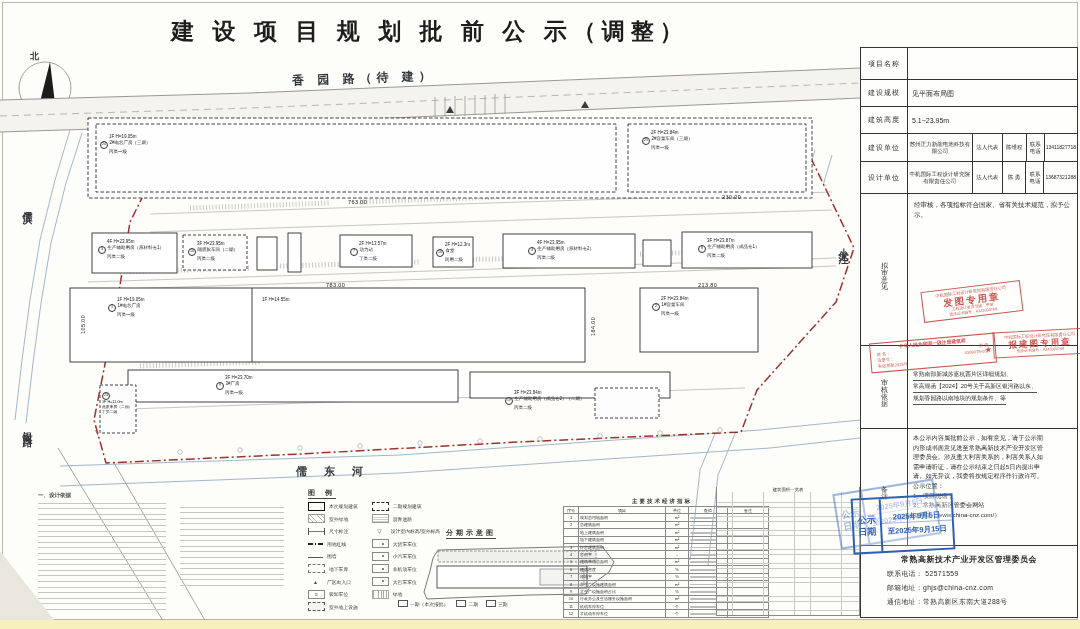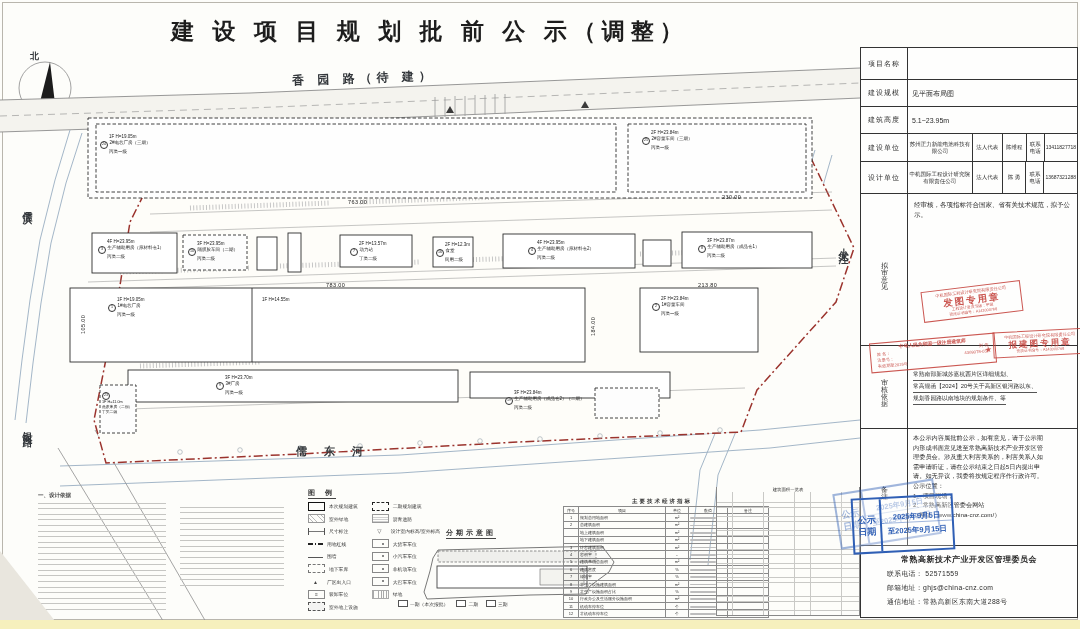--- a/index.html
+++ b/index.html
@@ -254,21 +254,21 @@
     <rect x="437" y="566" width="150" height="22" stroke="#444" stroke-width="0.9" fill="#ffffff"></rect>
     <rect x="540" y="569" width="44" height="16" stroke="#666" stroke-width="0.6" fill="#f3f3ef"></rect>
   </g>
 </svg>
 
 <div class="maplab north" style="left:30px;top:50px">北</div>
 <div class="maplab road-top" style="left:292px;top:70px">香 园 路（待 建）</div>
 <div class="maplab vert" style="left:20px;top:203px">儒浜</div>
 <div class="maplab vert" style="left:836px;top:240px">小尤泾</div>
 <div class="maplab vert" style="left:20px;top:423px">银河路</div>
-<div class="maplab river-bottom" style="left:296px;top:444px">儒 东 河</div>
+<div class="maplab river-bottom" style="left:296px;top:464px">儒 东 河</div>
 
 <div class="dim" style="left:348px;top:199px">763.00</div>
 <div class="dim" style="left:722px;top:194px">230.00</div>
 <div class="dim" style="left:326px;top:282px">783.00</div>
 <div class="dim" style="left:698px;top:282px">213.80</div>
 <div class="dim v" style="left:80px;top:334px">105.00</div>
 <div class="dim v" style="left:590px;top:336px">184.00</div>
 
 <div class="blabel" style="left:100px;top:134px">
   <div class="ind">1F H=19.05m</div>

